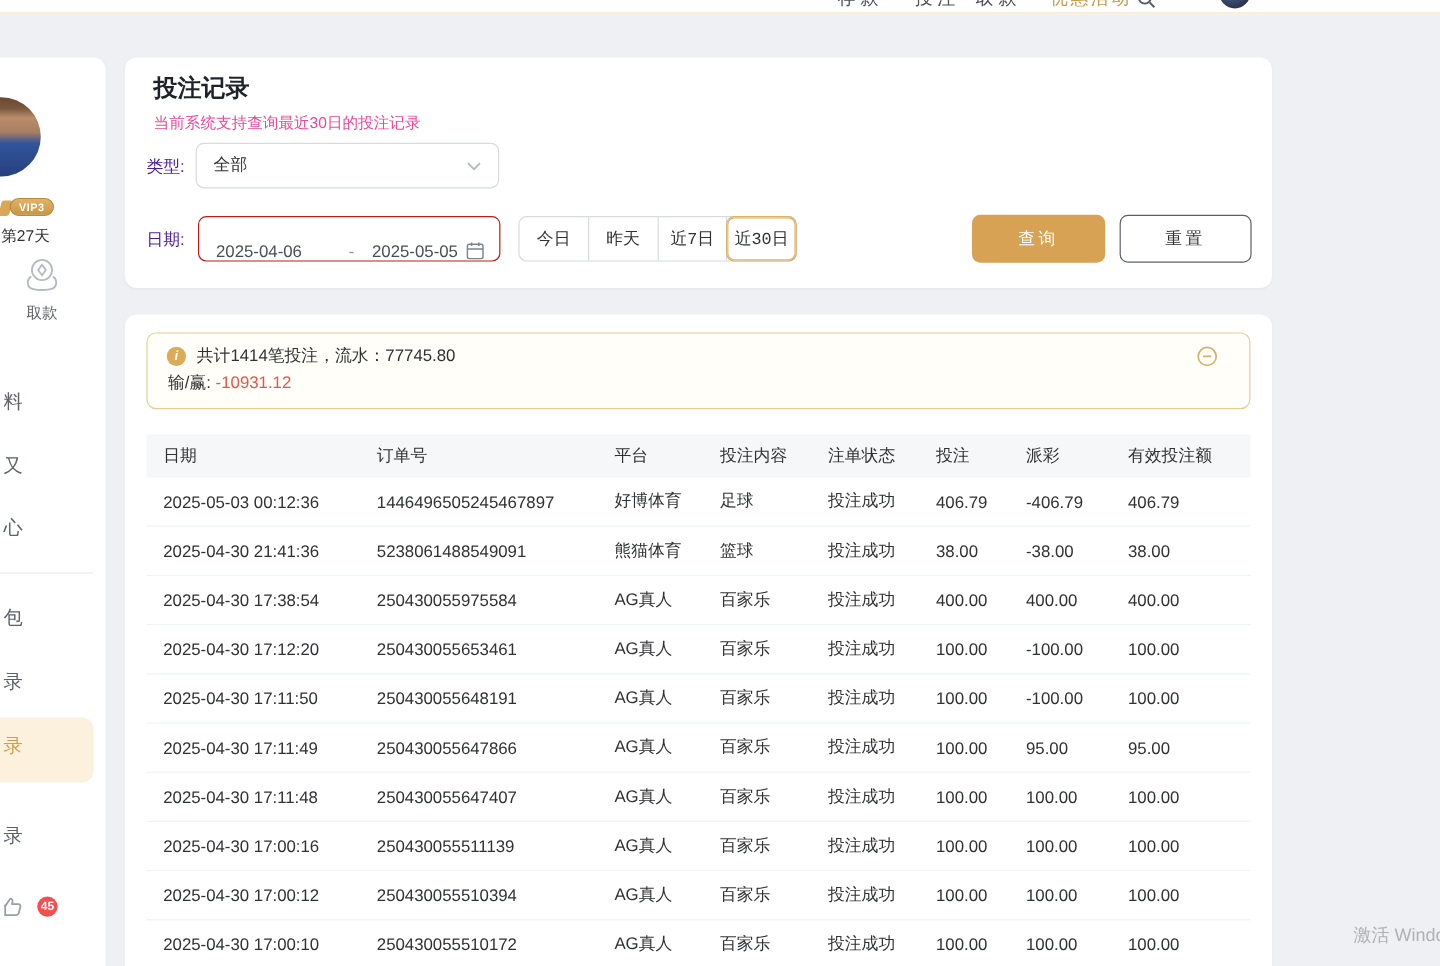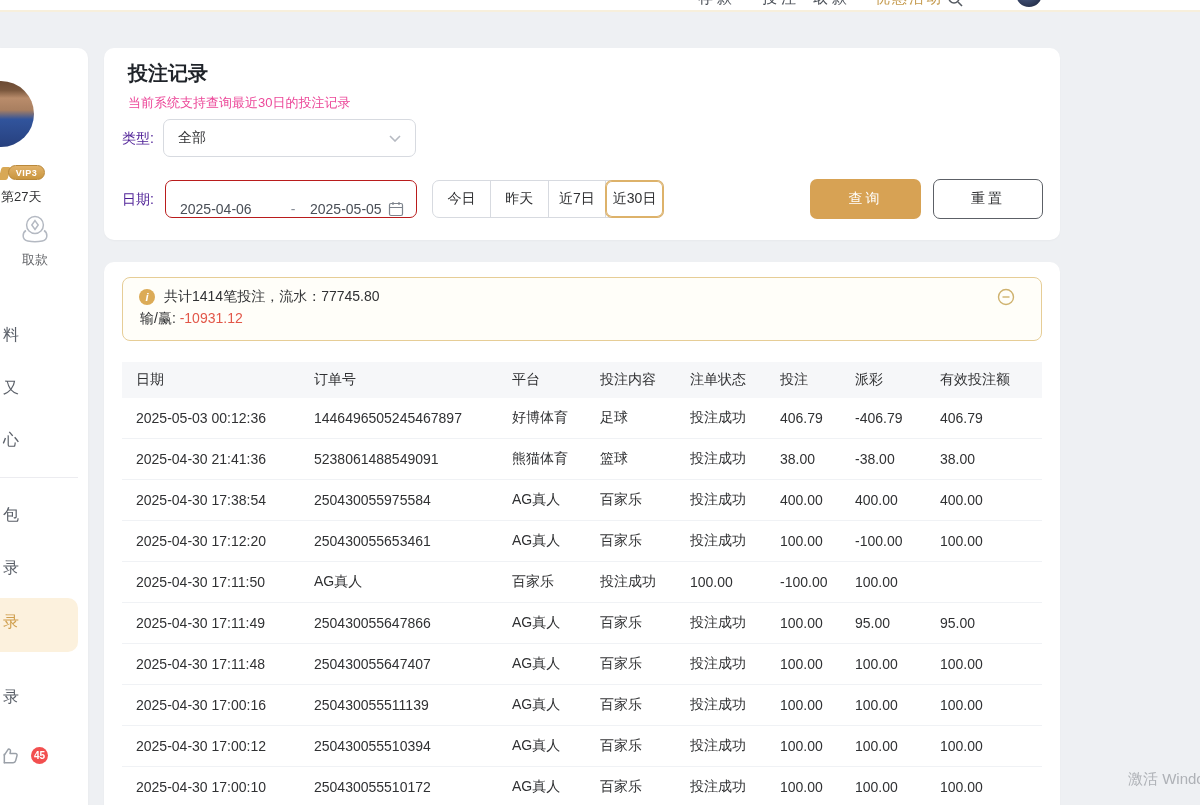--- a/index.html
+++ b/index.html
@@ -51,21 +51,21 @@
   .selectbox{position:absolute;left:59px;top:71px;width:253px;height:38px;border:1px solid #d7dae0;
              border-radius:7px;background:#fff;display:flex;align-items:center;padding:0 14px;
              font-size:14px;color:#303133;box-sizing:border-box;cursor:pointer;}
   .selectbox .chev{margin-left:auto;display:flex;}
   .datebox{position:absolute;left:61px;top:132px;width:252px;height:38px;border:1px solid #b91c1c;
            border-radius:7px;background:#fff;display:flex;align-items:flex-end;box-sizing:border-box;
            padding:0 12px 0 14px;font-size:14px;color:#4a4f57;cursor:pointer;}
   .datebox .d1{width:96px;} .datebox .sep{width:34px;text-align:center;color:#8a8f99;}
   .datebox .d2{flex:1;} .datebox .cal{display:flex;}
   .quick{position:absolute;left:328px;top:132px;width:232px;height:38px;border:1px solid #d7dae0;
-         border-radius:7px;background:#fff;display:flex;box-sizing:border-box;}
+         border-radius:7px;background:#fff;display:flex;box-sizing:border-box;font-family:Liberation Mono, monospace;}
   .quick span{flex:1;display:flex;align-items:center;justify-content:center;font-size:14px;
               color:#303133;border-right:1px solid #d7dae0;cursor:pointer;}
   .quick span:last-child{border-right:none;}
   .quick span.active{box-shadow:0 0 0 1px #ddb26a inset, 0 0 0 1px #ddb26a;border-radius:6px;}
   .btn{position:absolute;top:131px;height:40px;border-radius:7px;display:flex;align-items:center;
        justify-content:center;font-size:14px;font-weight:normal;letter-spacing:3px;cursor:pointer;box-sizing:border-box;}
   .btn-query{left:706px;width:111px;background:#d7a254;color:#fff;}
   .btn-reset{left:829px;width:110px;background:#fff;border:1px solid #5c6066;color:#303133;}
 
   
@@ -244,20 +244,21 @@
             <div class="td">250430055653461</div>
             <div class="td">AG真人</div>
             <div class="td">百家乐</div>
             <div class="td">投注成功</div>
             <div class="td">100.00</div>
             <div class="td">-100.00</div>
             <div class="td">100.00</div>
           </div>
           <div class="trow">
             <div class="td">2025-04-30 17:11:50</div>
+            <div class="td">250430055648191</div>
             <div class="td">AG真人</div>
             <div class="td">百家乐</div>
             <div class="td">投注成功</div>
             <div class="td">100.00</div>
             <div class="td">-100.00</div>
             <div class="td">100.00</div>
           </div>
           <div class="trow">
             <div class="td">2025-04-30 17:11:49</div>
             <div class="td">250430055647866</div>

